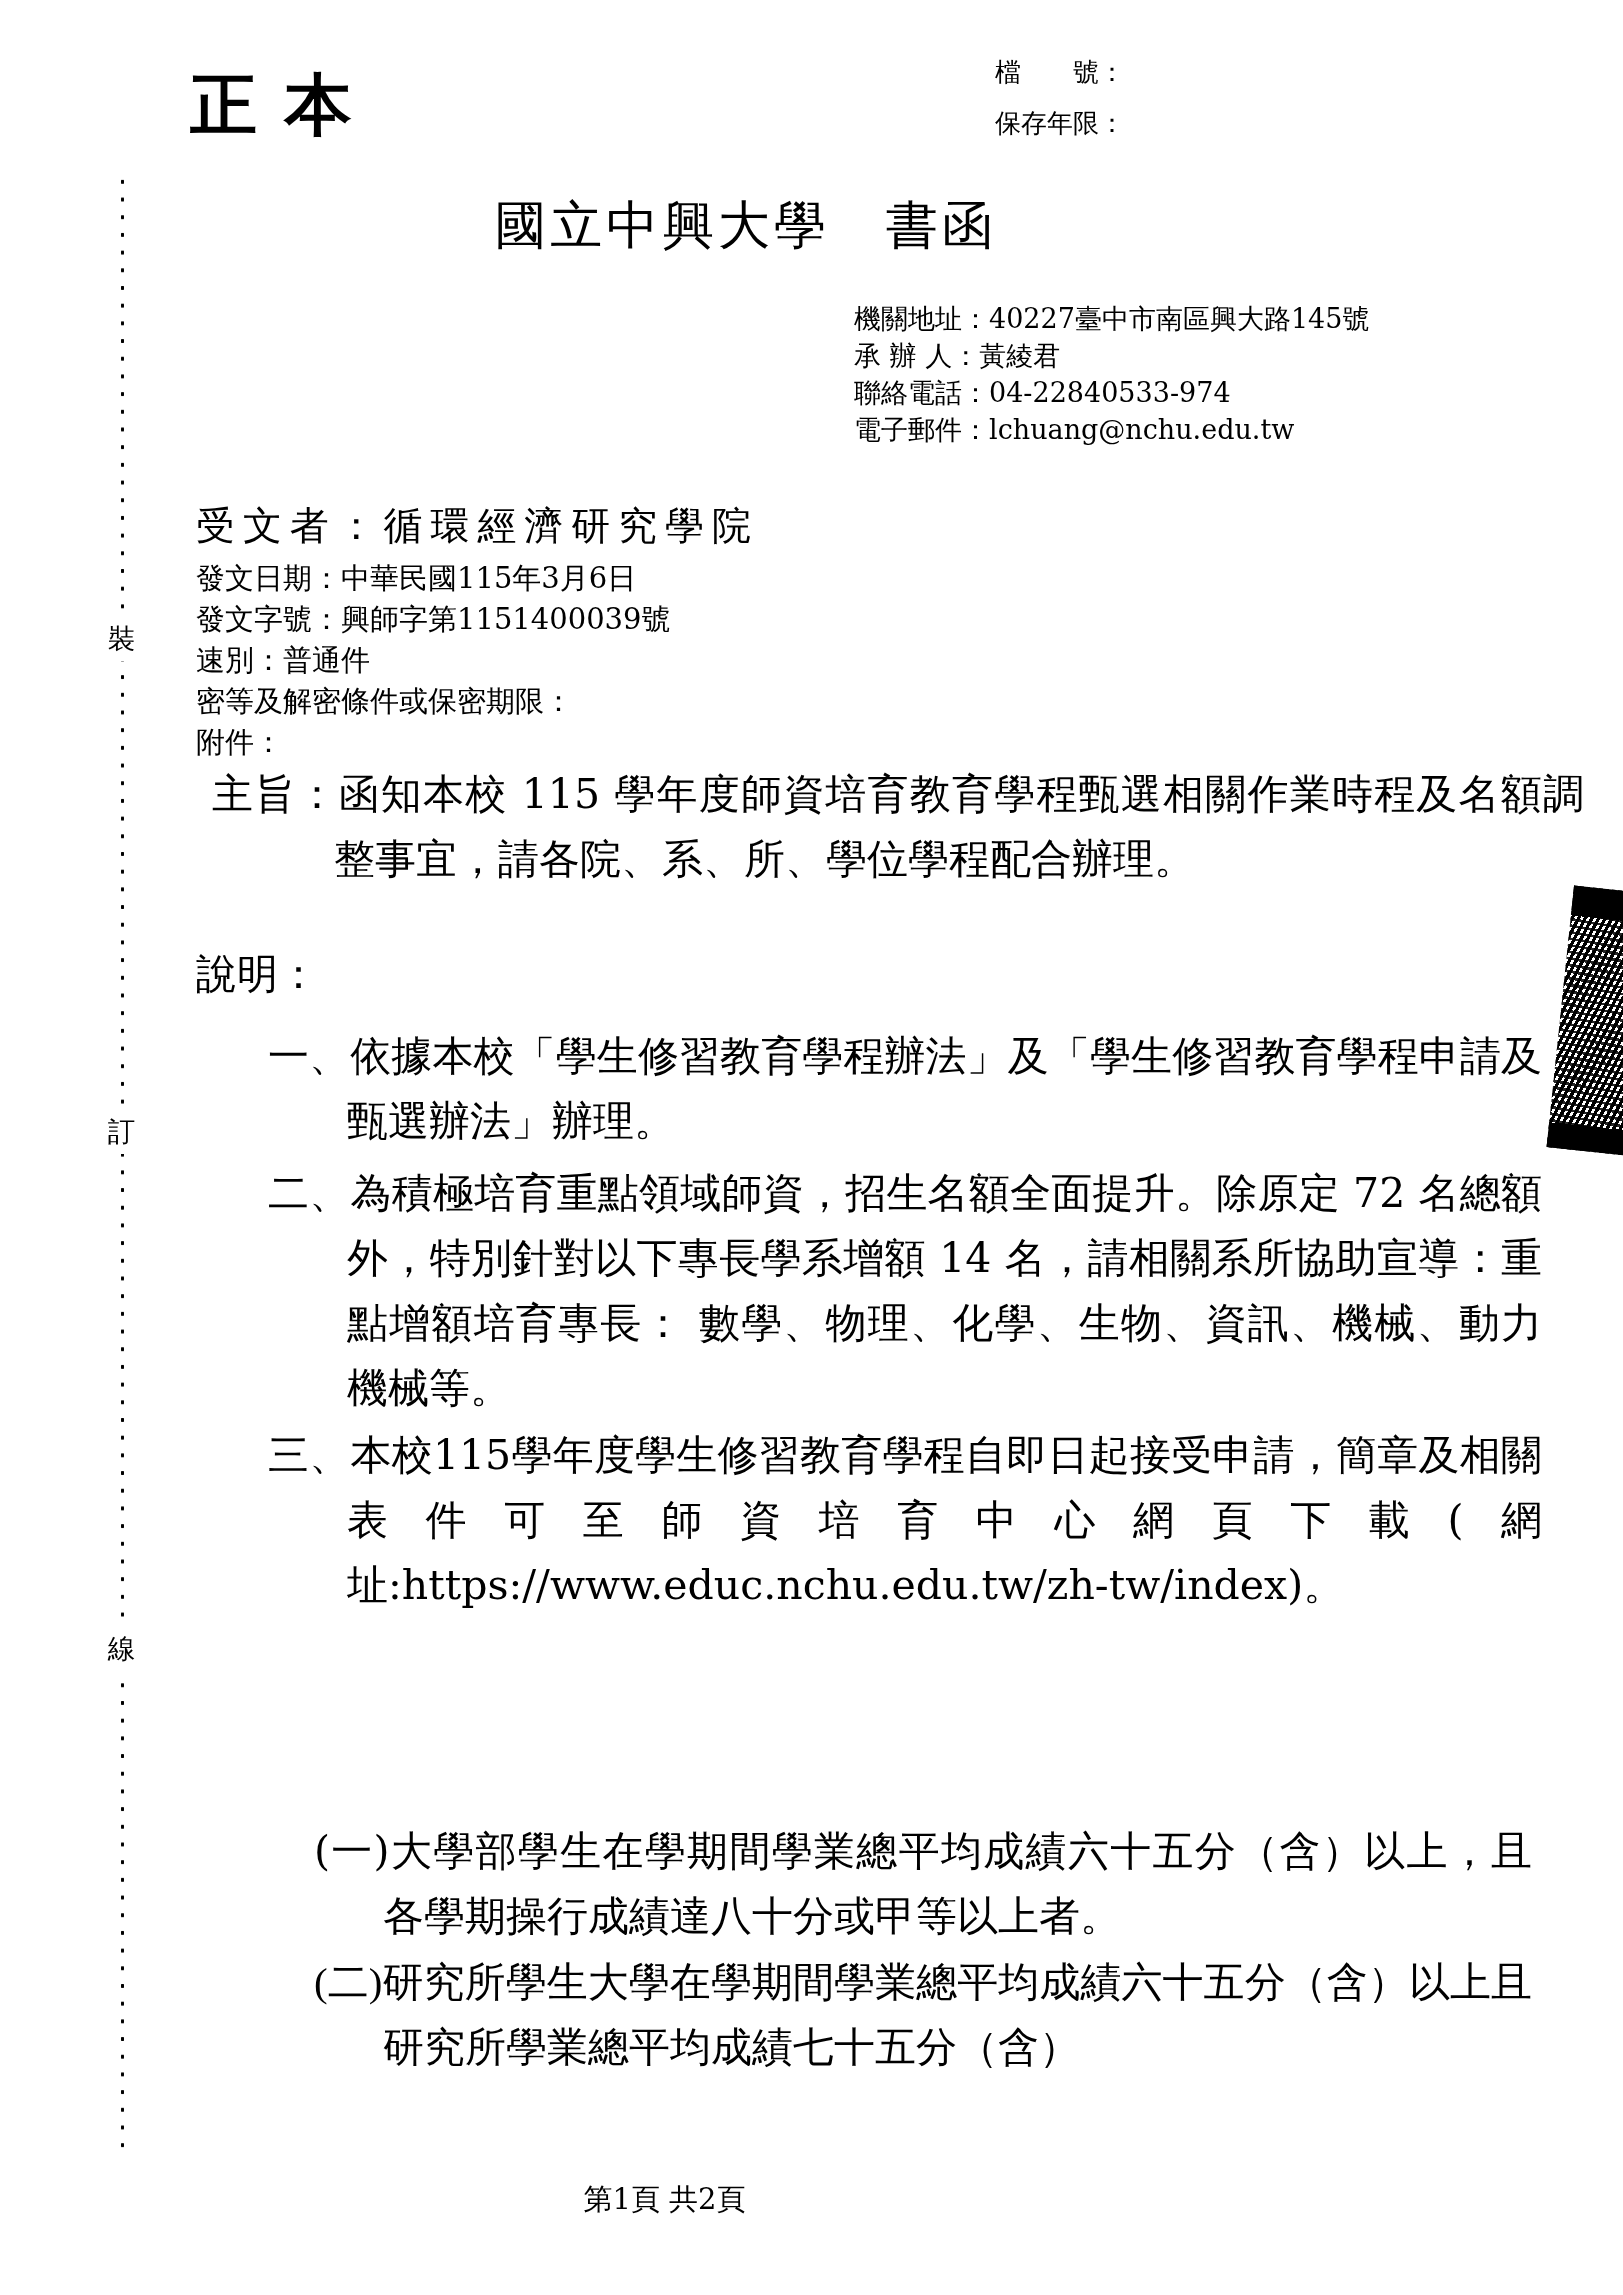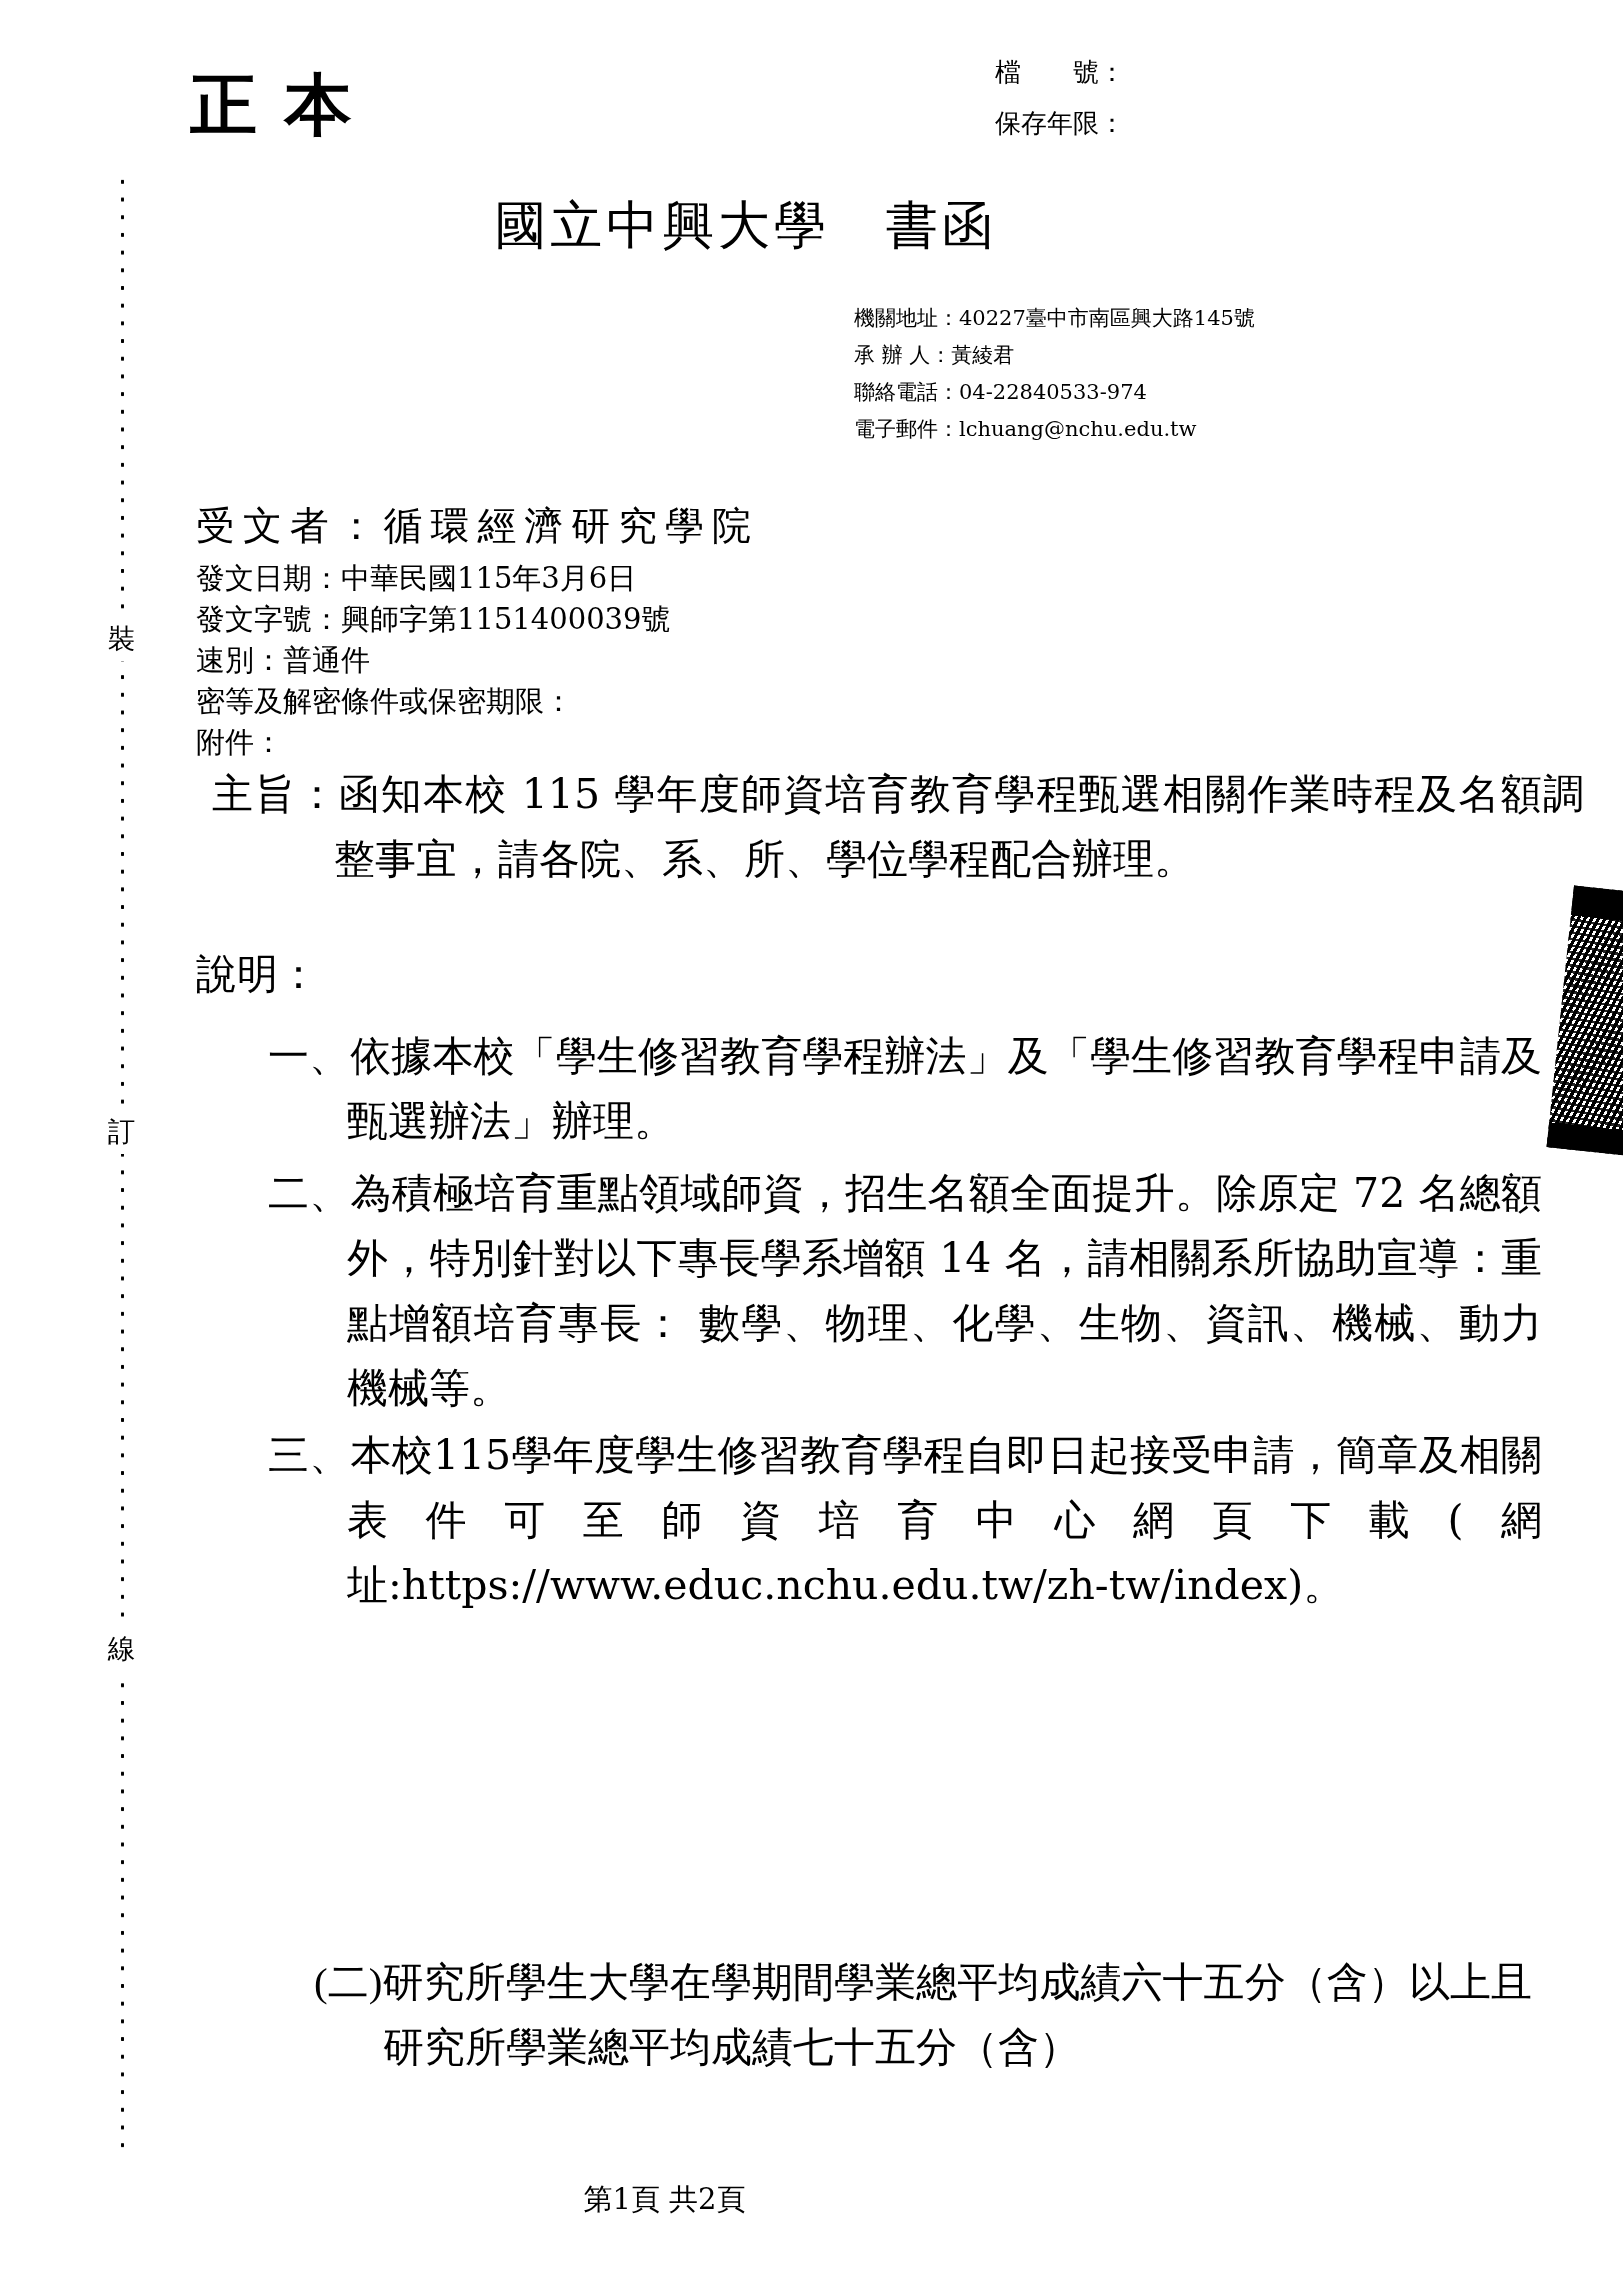--- a/index.html
+++ b/index.html
@@ -18,21 +18,21 @@
     font-size:67px;font-weight:bold;letter-spacing:27.5px;white-space:nowrap;
   }
   
   .file-box{position:absolute;left:995px;top:47px;font-size:26px;line-height:51px;white-space:nowrap;}
   
   .doc-title{
     position:absolute;left:0;top:191px;width:1492px;margin:0;
     text-align:center;font-size:52px;font-weight:normal;letter-spacing:3.9px;white-space:nowrap;
   }
   
-  .contact{position:absolute;left:854px;top:300px;font-size:21px;line-height:37px;white-space:nowrap;}
+  .contact{position:absolute;left:854px;top:300px;font-size:27px;line-height:37px;white-space:nowrap;}
   
   .recipient{position:absolute;left:196px;top:499px;font-size:39px;letter-spacing:7.9px;white-space:nowrap;}
   .meta{position:absolute;left:196px;top:558px;font-size:29px;line-height:41px;white-space:nowrap;}
   
   .para{
     position:absolute;left:196px;width:1250px;margin:16px;
     font-size:41px;line-height:65px;
     text-align:justify;text-align-last:left;
   }
   .subject{top:746px;padding-left:122px;text-indent:-122px;}
@@ -105,20 +105,21 @@
 
   <p class="section-label">說明：</p>
 
   <p class="para item item1"><span>一、</span><span>依據本校「學生修習教育學程辦法」及「學生修習教育學程申請及甄選辦法」辦理。</span></p>
 
   <p class="para item item2"><span>二、</span><span>為積極培育重點領域師資，招生名額全面提升。除原定 72 名總額外，特別針對以下專長學系增額 14 名，請相關系所協助宣導：重點增額培育專長： 數學、物理、化學、生物、資訊、機械、動力機械等。</span></p>
 
   <p class="para item item3"><span>三、</span><span>本校115學年度學生修習教育學程自即日起接受申請，簡章及相關表件可至師資培育中心網頁下載(網址:https://www.educ.nchu.edu.tw/zh-tw/index)。</span></p>
 
 
+  <p class="para sub sub1"><span>(一)</span><span>大學部學生在學期間學業總平均成績六十五分（含）以上，且各學期操行成績達八十分或甲等以上者。</span></p>
 
   <p class="para sub sub2"><span>(二)</span><span>研究所學生大學在學期間學業總平均成績六十五分（含）以上且研究所學業總平均成績七十五分（含）</span></p>
 
   <div class="binding-line"></div>
   <div class="binding-char bind-zhuang">裝</div>
   <div class="binding-char bind-ding">訂</div>
   <div class="binding-char bind-xian">線</div>
 
   <div class="stamp"></div>
 

